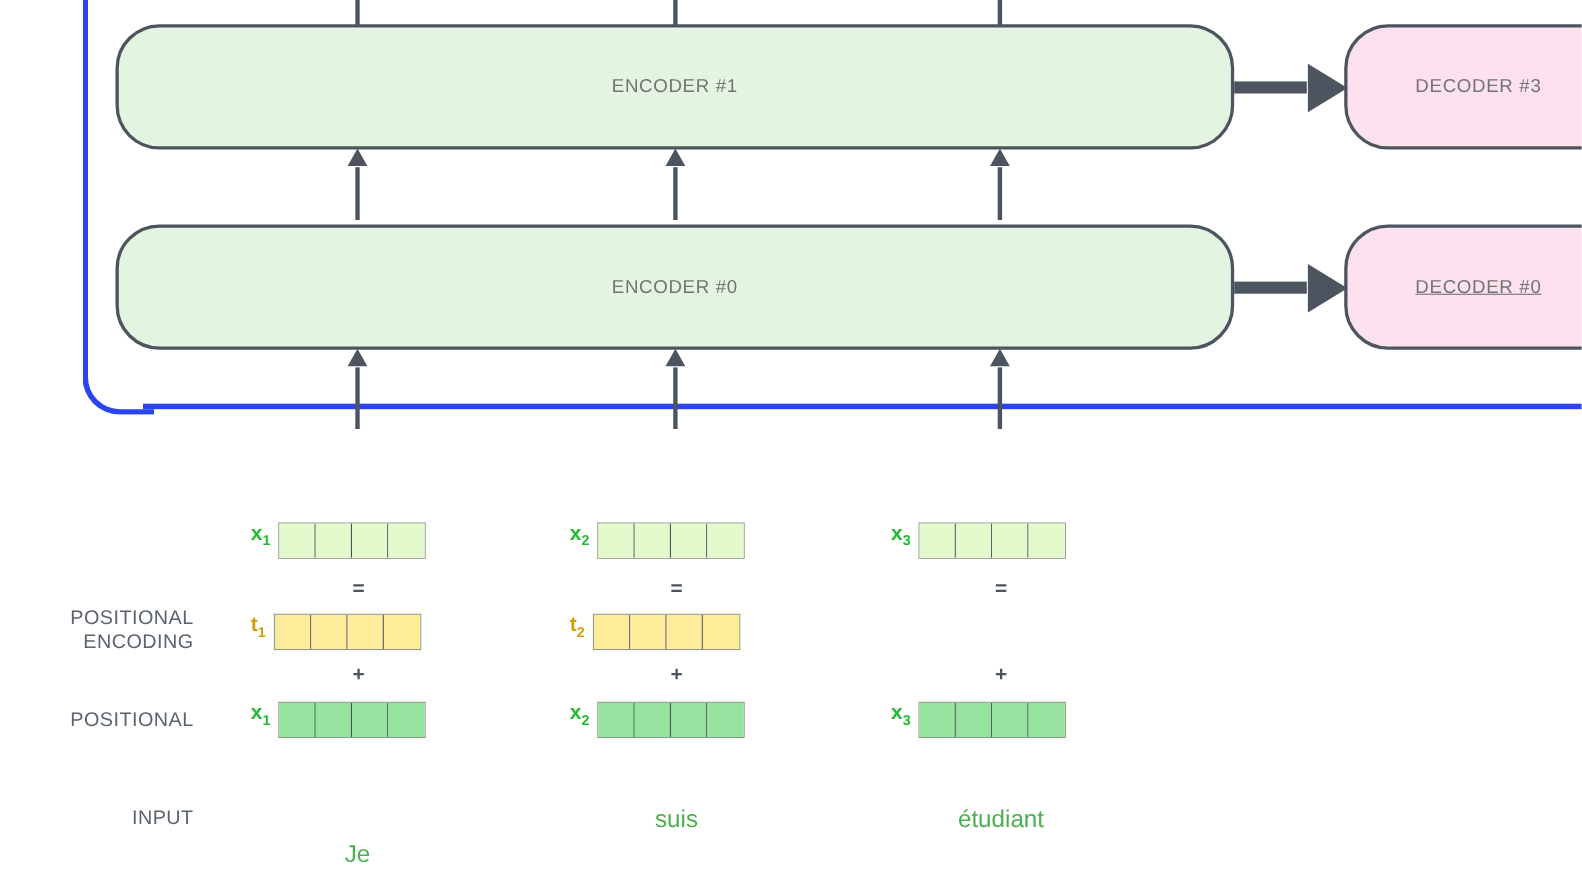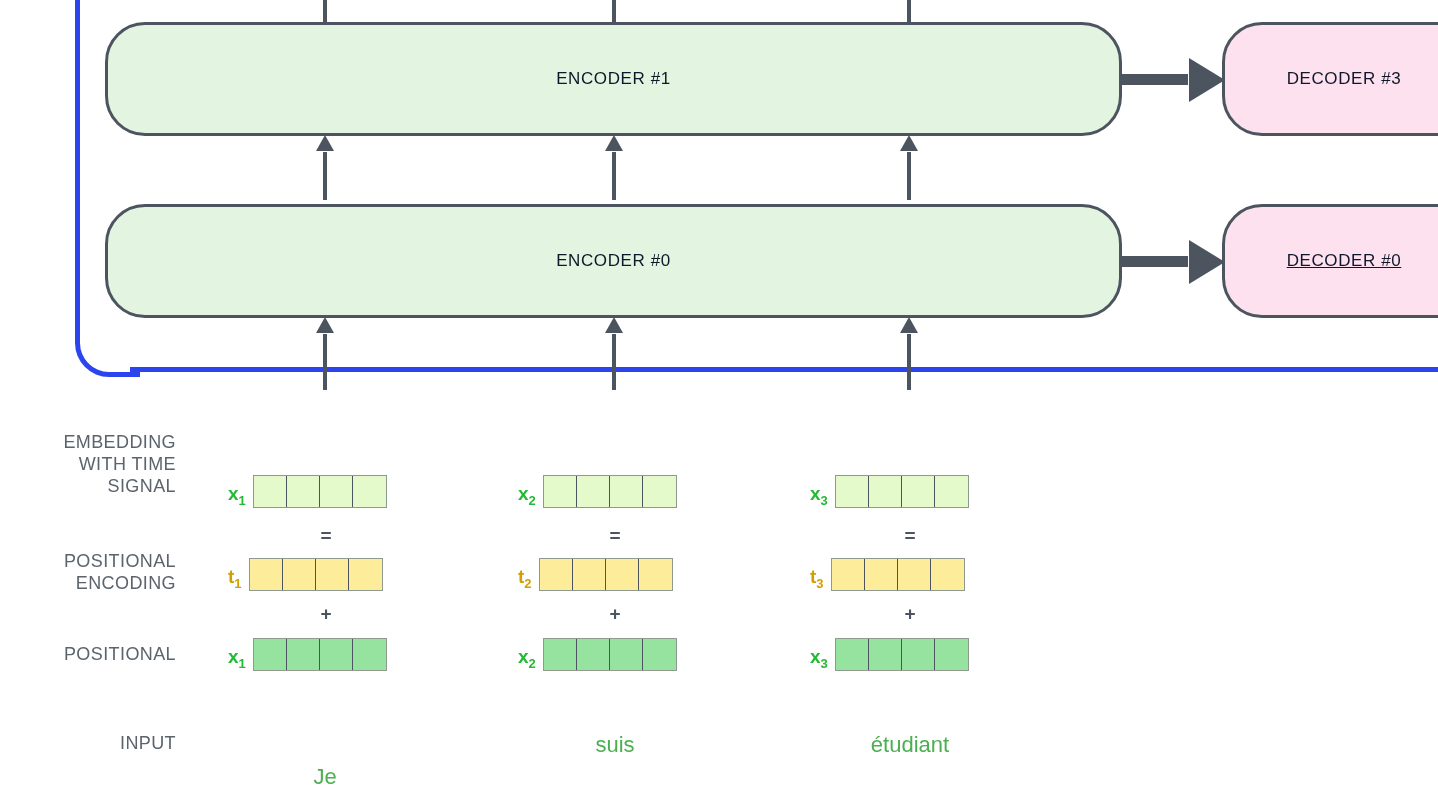--- a/index.html
+++ b/index.html
@@ -22,21 +22,21 @@
   .block {
     position: absolute;
     box-sizing: border-box;
     border: 3px solid #4c555f;
     border-radius: 40px;
     display: flex;
     align-items: center;
     justify-content: center;
     font-size: 17px;
     letter-spacing: 0.6px;
-    color: #0f172a;
+    color: #737373;
   }
   .enc {
     background: #e3f4e1;
   }
   .dec {
     background: #fce0ee;
     background: #fde1ef;
   }
 
   
@@ -106,21 +106,21 @@
     font-size: 18px;
     letter-spacing: 0.4px;
     line-height: 1.22;
     white-space: pre-line;
   }
 
   
   .vecrow {
     position: absolute;
     display: flex;
-    align-items: flex-end;
+    align-items: flex-start;
   }
   .veclabel {
     font-size: 19px;
     font-weight: bold;
     margin-right: 7px;
     white-space: nowrap;
   }
   .veclabel sub {
     font-size: 13px;
     font-weight: bold;
@@ -193,23 +193,20 @@
 
   <div class="rightarrow" style="left:1122px; top:256px; width:66px;"></div>
 
   <div class="bluepath" style="left:75px; top:-40px; width:60px; height:412px;"></div>
   <div class="bluehoriz" style="left:130px; top:367px; width:1308px;"></div>
 
   <div class="uparrow" style="left:323px; top:334px; height:56px;"></div>
   <div class="uparrow" style="left:612px; top:334px; height:56px;"></div>
   <div class="uparrow" style="left:907px; top:334px; height:56px;"></div>
 
-  <div class="rowlabel" style="left:0px; top:432px; width:176px;">EMBEDDING
-WITH TIME
-SIGNAL</div>
 
   <div class="rowlabel" style="left:0px; top:551px; width:176px;">POSITIONAL
 ENCODING</div>
 
   <div class="rowlabel" style="left:0px; top:644px; width:176px;">POSITIONAL</div>
 
   <div class="rowlabel" style="left:0px; top:733px; width:176px;">INPUT</div>
 
   <div class="vecrow" style="left:228px; top:475px;">
     <span class="veclabel lbl-green">
@@ -297,31 +294,20 @@
     </span>
     <span class="cells">
       <span class="cell c-ewts"></span>
       <span class="cell c-ewts"></span>
       <span class="cell c-ewts"></span>
       <span class="cell c-ewts"></span>
     </span>
   </div>
   <div class="opsym" style="left:880px; top:525px; width:60px;">=</div>
 
-  <div class="vecrow" style="left:810px; top:558px;">
-    <span class="veclabel lbl-gold">
-      <span>t</span><sub>3</sub>
-    </span>
-    <span class="cells">
-      <span class="cell c-pos"></span>
-      <span class="cell c-pos"></span>
-      <span class="cell c-pos"></span>
-      <span class="cell c-pos"></span>
-    </span>
-  </div>
   <div class="opsym" style="left:880px; top:603px; width:60px;">+</div>
 
   <div class="vecrow" style="left:810px; top:638px;">
     <span class="veclabel lbl-green">
       <span>x</span><sub>3</sub>
     </span>
     <span class="cells">
       <span class="cell c-emb"></span>
       <span class="cell c-emb"></span>
       <span class="cell c-emb"></span>

